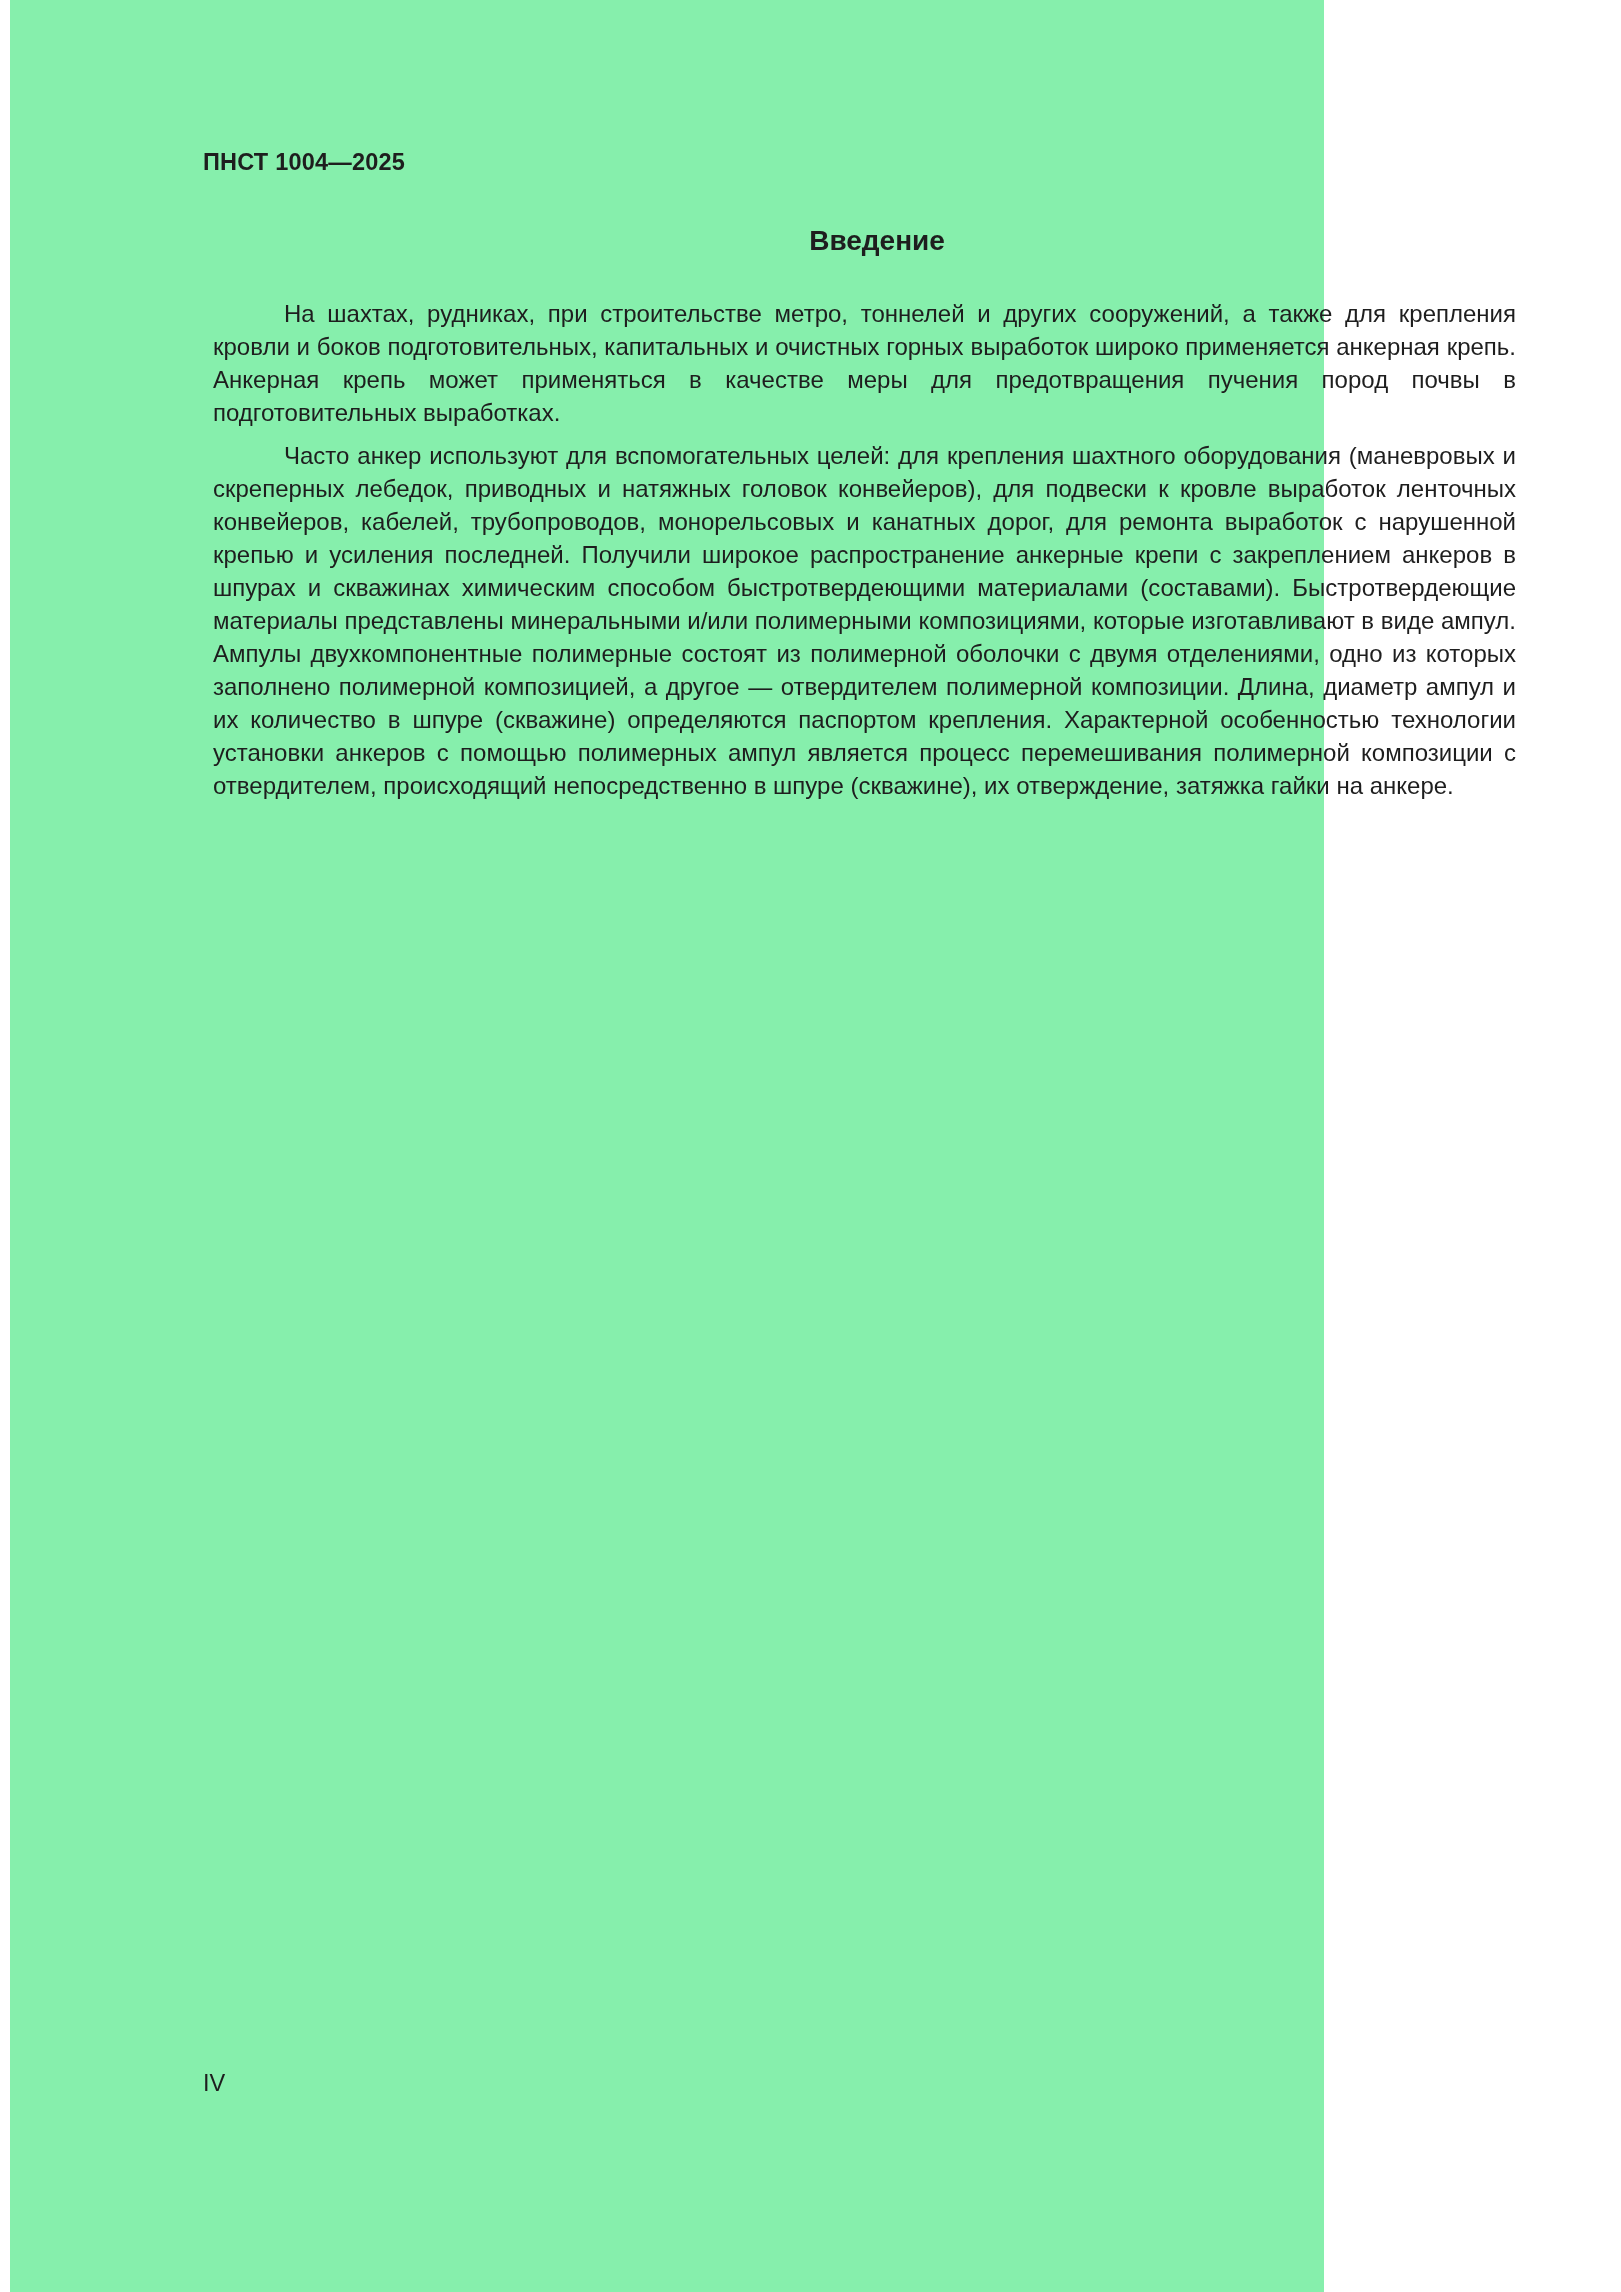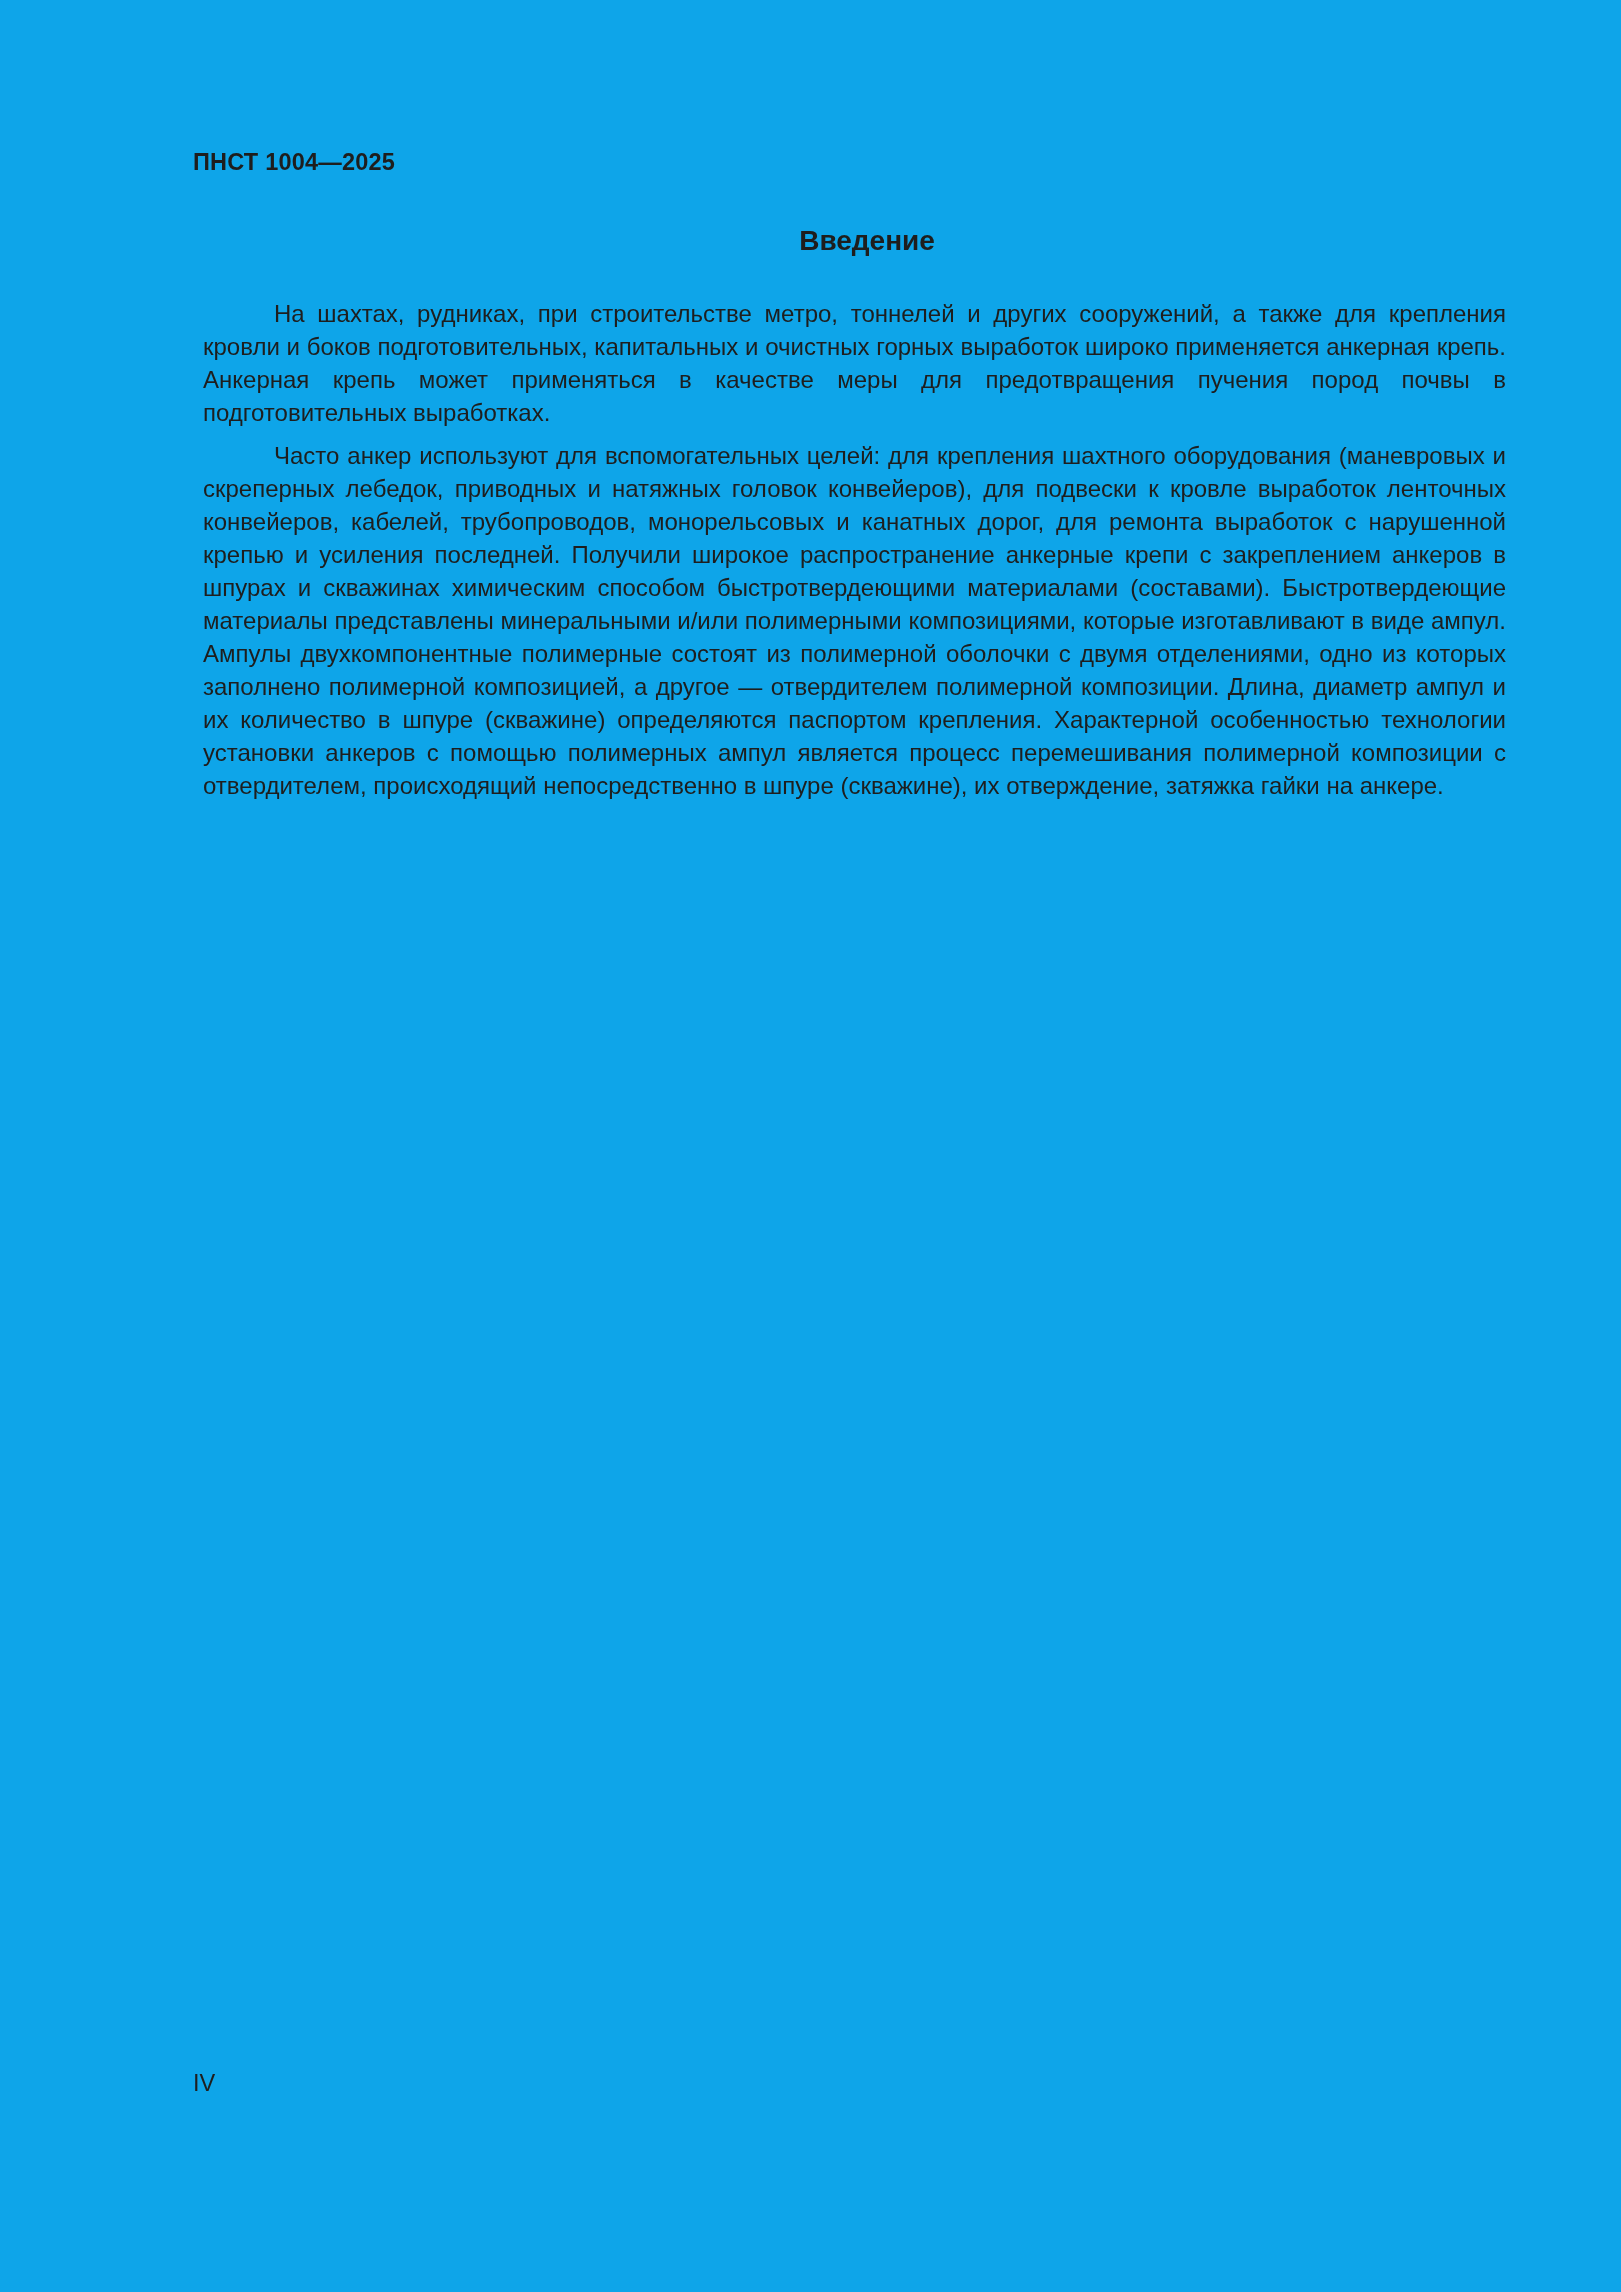--- a/index.html
+++ b/index.html
@@ -1,17 +1,17 @@
 <!DOCTYPE html>
 <html><head>
   <meta charset="utf-8">
   <style>
     html, body { margin: 0; padding: 0; background: #ffffff; }
     body { width: 1621px; height: 2293px; position: relative; overflow: hidden; }
-    .page { position: absolute; left: 0; top: 0; width: 1621px; height: 2293px; background: #0ea5e9; color: #1e1e1e; font-family: "Liberation Sans", sans-serif; }
+    .page { position: absolute; left: 10px; top: 0; width: 1314px; height: 2293px; background: #86efac; color: #1e1e1e; font-family: "Liberation Sans", sans-serif; }
     .header-code { position: absolute; left: 193px; top: 149px; font-size: 23.5px; font-weight: bold; letter-spacing: 0.2px; }
     .title { position: absolute; left: 0; width: 1621px; top: 225px; text-align: center; font-size: 28px; font-weight: bold; padding-left: 113px; box-sizing: border-box; }
     .body { position: absolute; left: 193px; width: 1323px; top: 287px; font-size: 24px; line-height: 33px; text-align: justify; }
     .para { margin: 10px; text-indent: 71px; }
     .page-num { position: absolute; left: 193px; top: 2070px; font-size: 23.5px; }
   </style>
 </head>
 <body>
 
 <div class="page">

